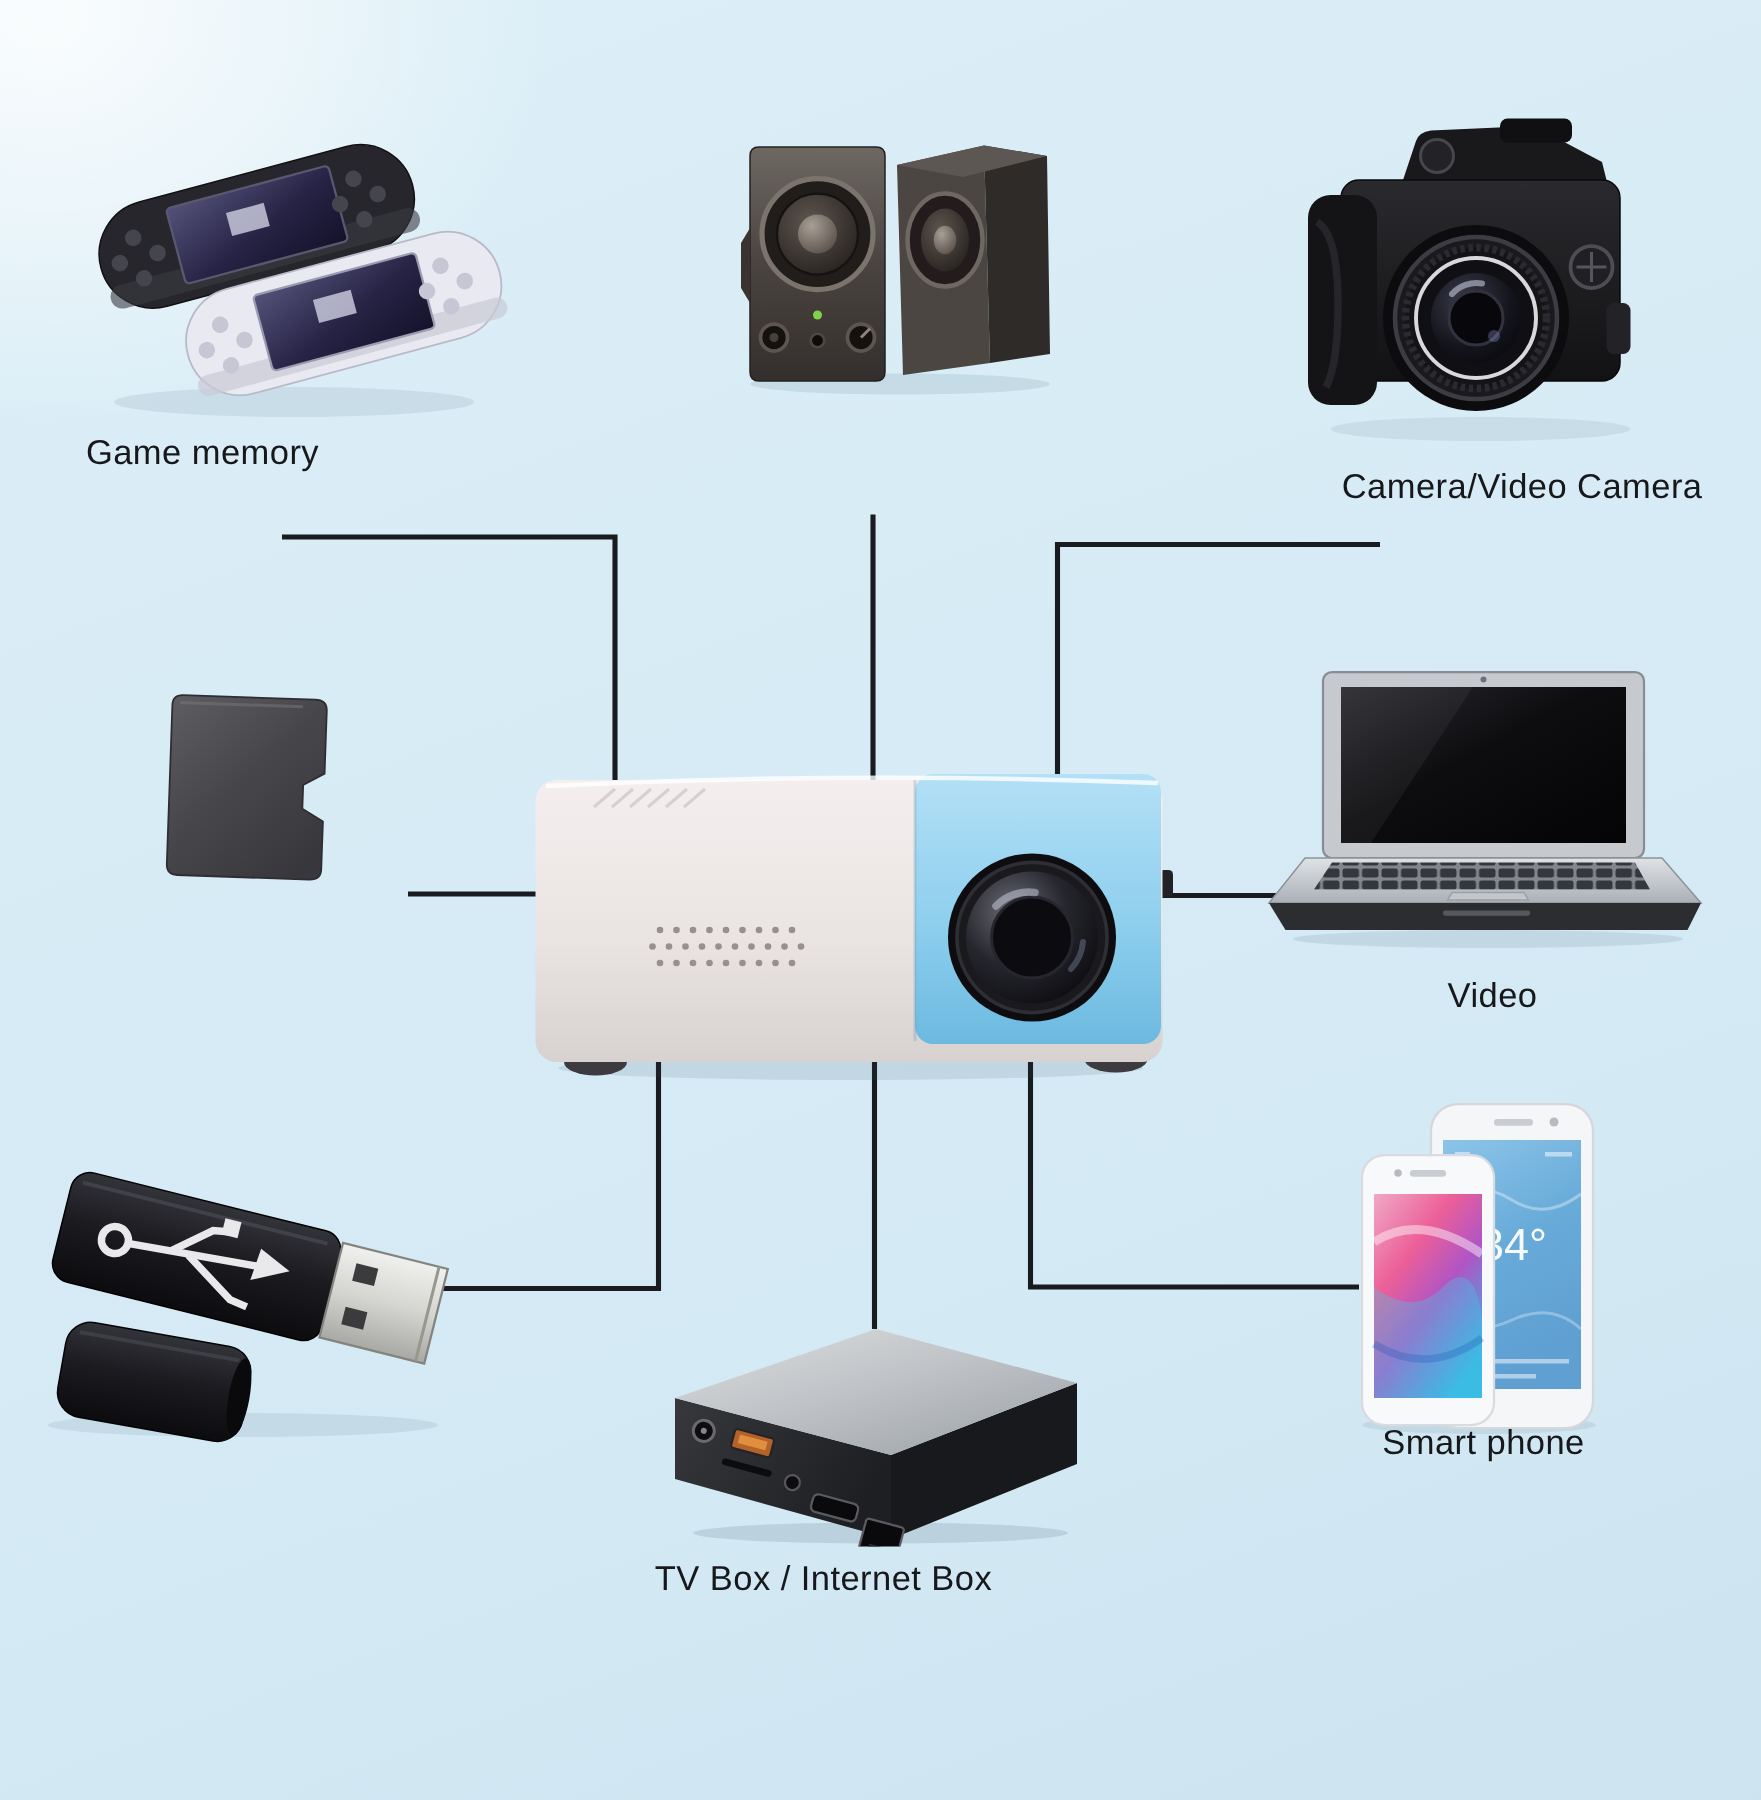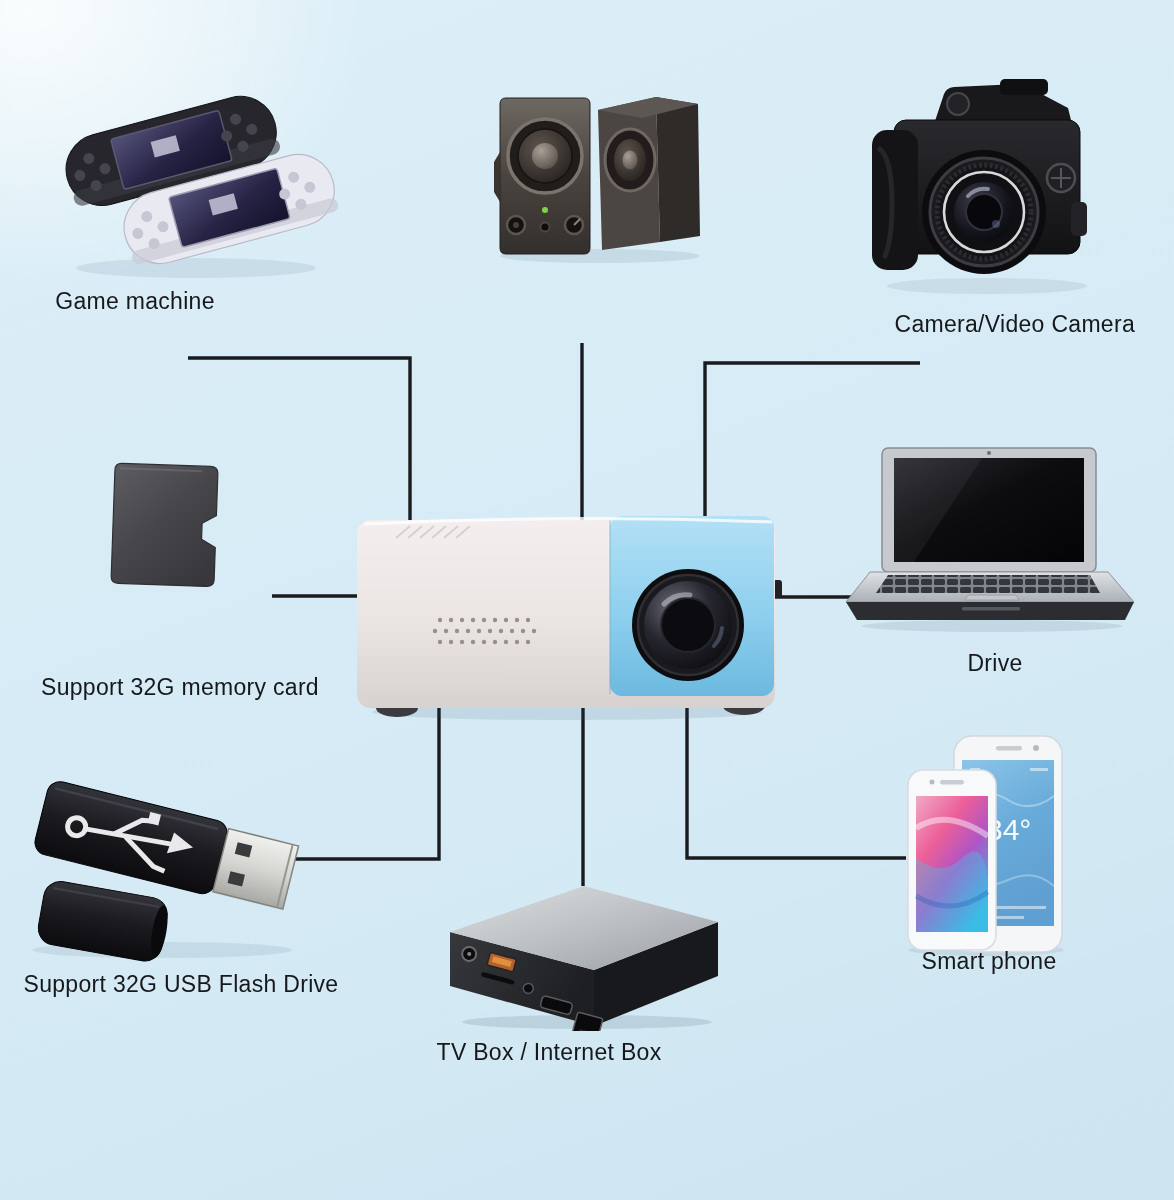--- a/index.html
+++ b/index.html
@@ -70,21 +70,21 @@
           <circle cx="26" cy="50" r="5.5" fill="#c6c6d4"></circle>
         <circle cx="13" cy="36" r="5.5" fill="#c6c6d4"></circle>
           <circle cx="39" cy="36" r="5.5" fill="#c6c6d4"></circle>
         <circle cx="178" cy="22" r="5.5" fill="#c6c6d4"></circle>
           <circle cx="178" cy="50" r="5.5" fill="#c6c6d4"></circle>
         <circle cx="165" cy="36" r="5.5" fill="#c6c6d4"></circle>
           <circle cx="191" cy="36" r="5.5" fill="#c6c6d4"></circle>
       </g>
     </svg>
   </div>
-  <div class="label" style="left:30px;top:288px;width:210px;">Game machine</div>
+  <div class="label" style="left:30px;top:288px;width:210px;">Game memory</div>
 
   <div class="node" style="left:492px;top:92px;">
     <svg width="215" height="172" viewBox="0 0 215 172">
       <defs>
         <linearGradient id="spk1" x1="0" y1="0" x2="0" y2="1">
           <stop offset="0" stop-color="#6e6863"></stop>
             <stop offset=".5" stop-color="#4a4440"></stop>
             <stop offset="1" stop-color="#332f2c"></stop>
         </linearGradient>
         <radialGradient id="cone" cx=".4" cy=".35" r=".8">
@@ -169,21 +169,20 @@
             <stop offset=".5" stop-color="#47474b"></stop>
             <stop offset="1" stop-color="#38383c"></stop>
         </linearGradient>
       </defs>
       <g transform="rotate(2 67 64)">
         <path d="M13,10 Q13,3 20,3 L108,3 Q116,3 116,10 L116,52 L102,60 L102,76 L116,84 L116,116 Q116,123 108,123 L20,123 Q13,123 13,116 Z" fill="url(#sd)" stroke="#2e2e32" stroke-width="1.2"></path>
         <path d="M18,8 L100,8" stroke="#77777c" stroke-width="2" opacity=".5"></path>
       </g>
     </svg>
   </div>
-  <div class="label" style="left:10px;top:674px;width:340px;">Support 32G memory card</div>
 
   <div class="node" style="left:352px;top:500px;">
     <svg width="430" height="225" viewBox="0 0 430 225">
       <defs>
         <linearGradient id="pjW" x1="0" y1="0" x2="0" y2="1">
           <stop offset="0" stop-color="#f4efee"></stop>
             <stop offset=".55" stop-color="#eae4e3"></stop>
             <stop offset="1" stop-color="#d7d1d0"></stop>
         </linearGradient>
         <linearGradient id="pjB" x1="0" y1="0" x2="0" y2="1">
@@ -279,21 +278,21 @@
       <path d="M52,16 L140,16 L72,120 L52,120 Z" fill="rgba(255,255,255,.05)"></path>
       <circle cx="147" cy="11" r="2" fill="#6d7177"></circle>
       <path d="M28,130 L266,130 L292,160 L4,160 Z" fill="url(#lapdeck)" stroke="#8d9298" stroke-width="1"></path>
       <path d="M46,133 L248,133 L258,151 L34,151 Z" fill="url(#keys)"></path>
       <path d="M126,153 L174,153 L177,158 L123,158 Z" fill="#c3c7cb" stroke="#9aa0a6" stroke-width="1"></path>
       <path d="M4,160 L292,160 L283,178 L15,178 Z" fill="#2b2d31"></path>
       <rect x="120" y="165" width="58" height="3.5" rx="1.5" fill="#55585d"></rect>
       <ellipse cx="150" cy="184" rx="130" ry="6" fill="rgba(60,90,110,.12)"></ellipse>
     </svg>
   </div>
-  <div class="label" style="left:900px;top:650px;width:190px;">Drive</div>
+  <div class="label" style="left:900px;top:650px;width:190px;">Video</div>
 
   <div class="node" style="left:12px;top:768px;">
     <svg width="295" height="195" viewBox="0 0 295 195">
       <defs>
         <linearGradient id="usbBody" x1="0" y1="0" x2="0" y2="1">
           <stop offset="0" stop-color="#33333a"></stop>
             <stop offset=".45" stop-color="#1b1b20"></stop>
             <stop offset="1" stop-color="#0c0c0f"></stop>
         </linearGradient>
         <linearGradient id="usbMetal" x1="0" y1="0" x2="0" y2="1">
@@ -324,21 +323,20 @@
         </g>
       </g>
 
       <g transform="rotate(10 95 155)">
         <rect x="28" y="122" width="125" height="64" rx="17" fill="url(#usbBody)" stroke="#050507" stroke-width="1"></rect>
         <path d="M36,130 L144,130" stroke="#4a4a52" stroke-width="2.5" opacity=".6"></path>
         <ellipse cx="148" cy="154" rx="7" ry="26" fill="#0a0a0d"></ellipse>
       </g>
     </svg>
   </div>
-  <div class="label" style="left:0px;top:971px;width:362px;">Support 32G USB Flash Drive</div>
 
   <div class="node" style="left:442px;top:876px;">
     <svg width="285" height="155" viewBox="0 0 285 155">
       <defs>
         <linearGradient id="boxtop" x1="0" y1="0" x2=".9" y2="1">
           <stop offset="0" stop-color="#dddfe1"></stop>
             <stop offset=".6" stop-color="#b8bcc0"></stop>
             <stop offset="1" stop-color="#9da2a7"></stop>
         </linearGradient>
         <linearGradient id="boxfront" x1="0" y1="0" x2="1" y2=".4">

